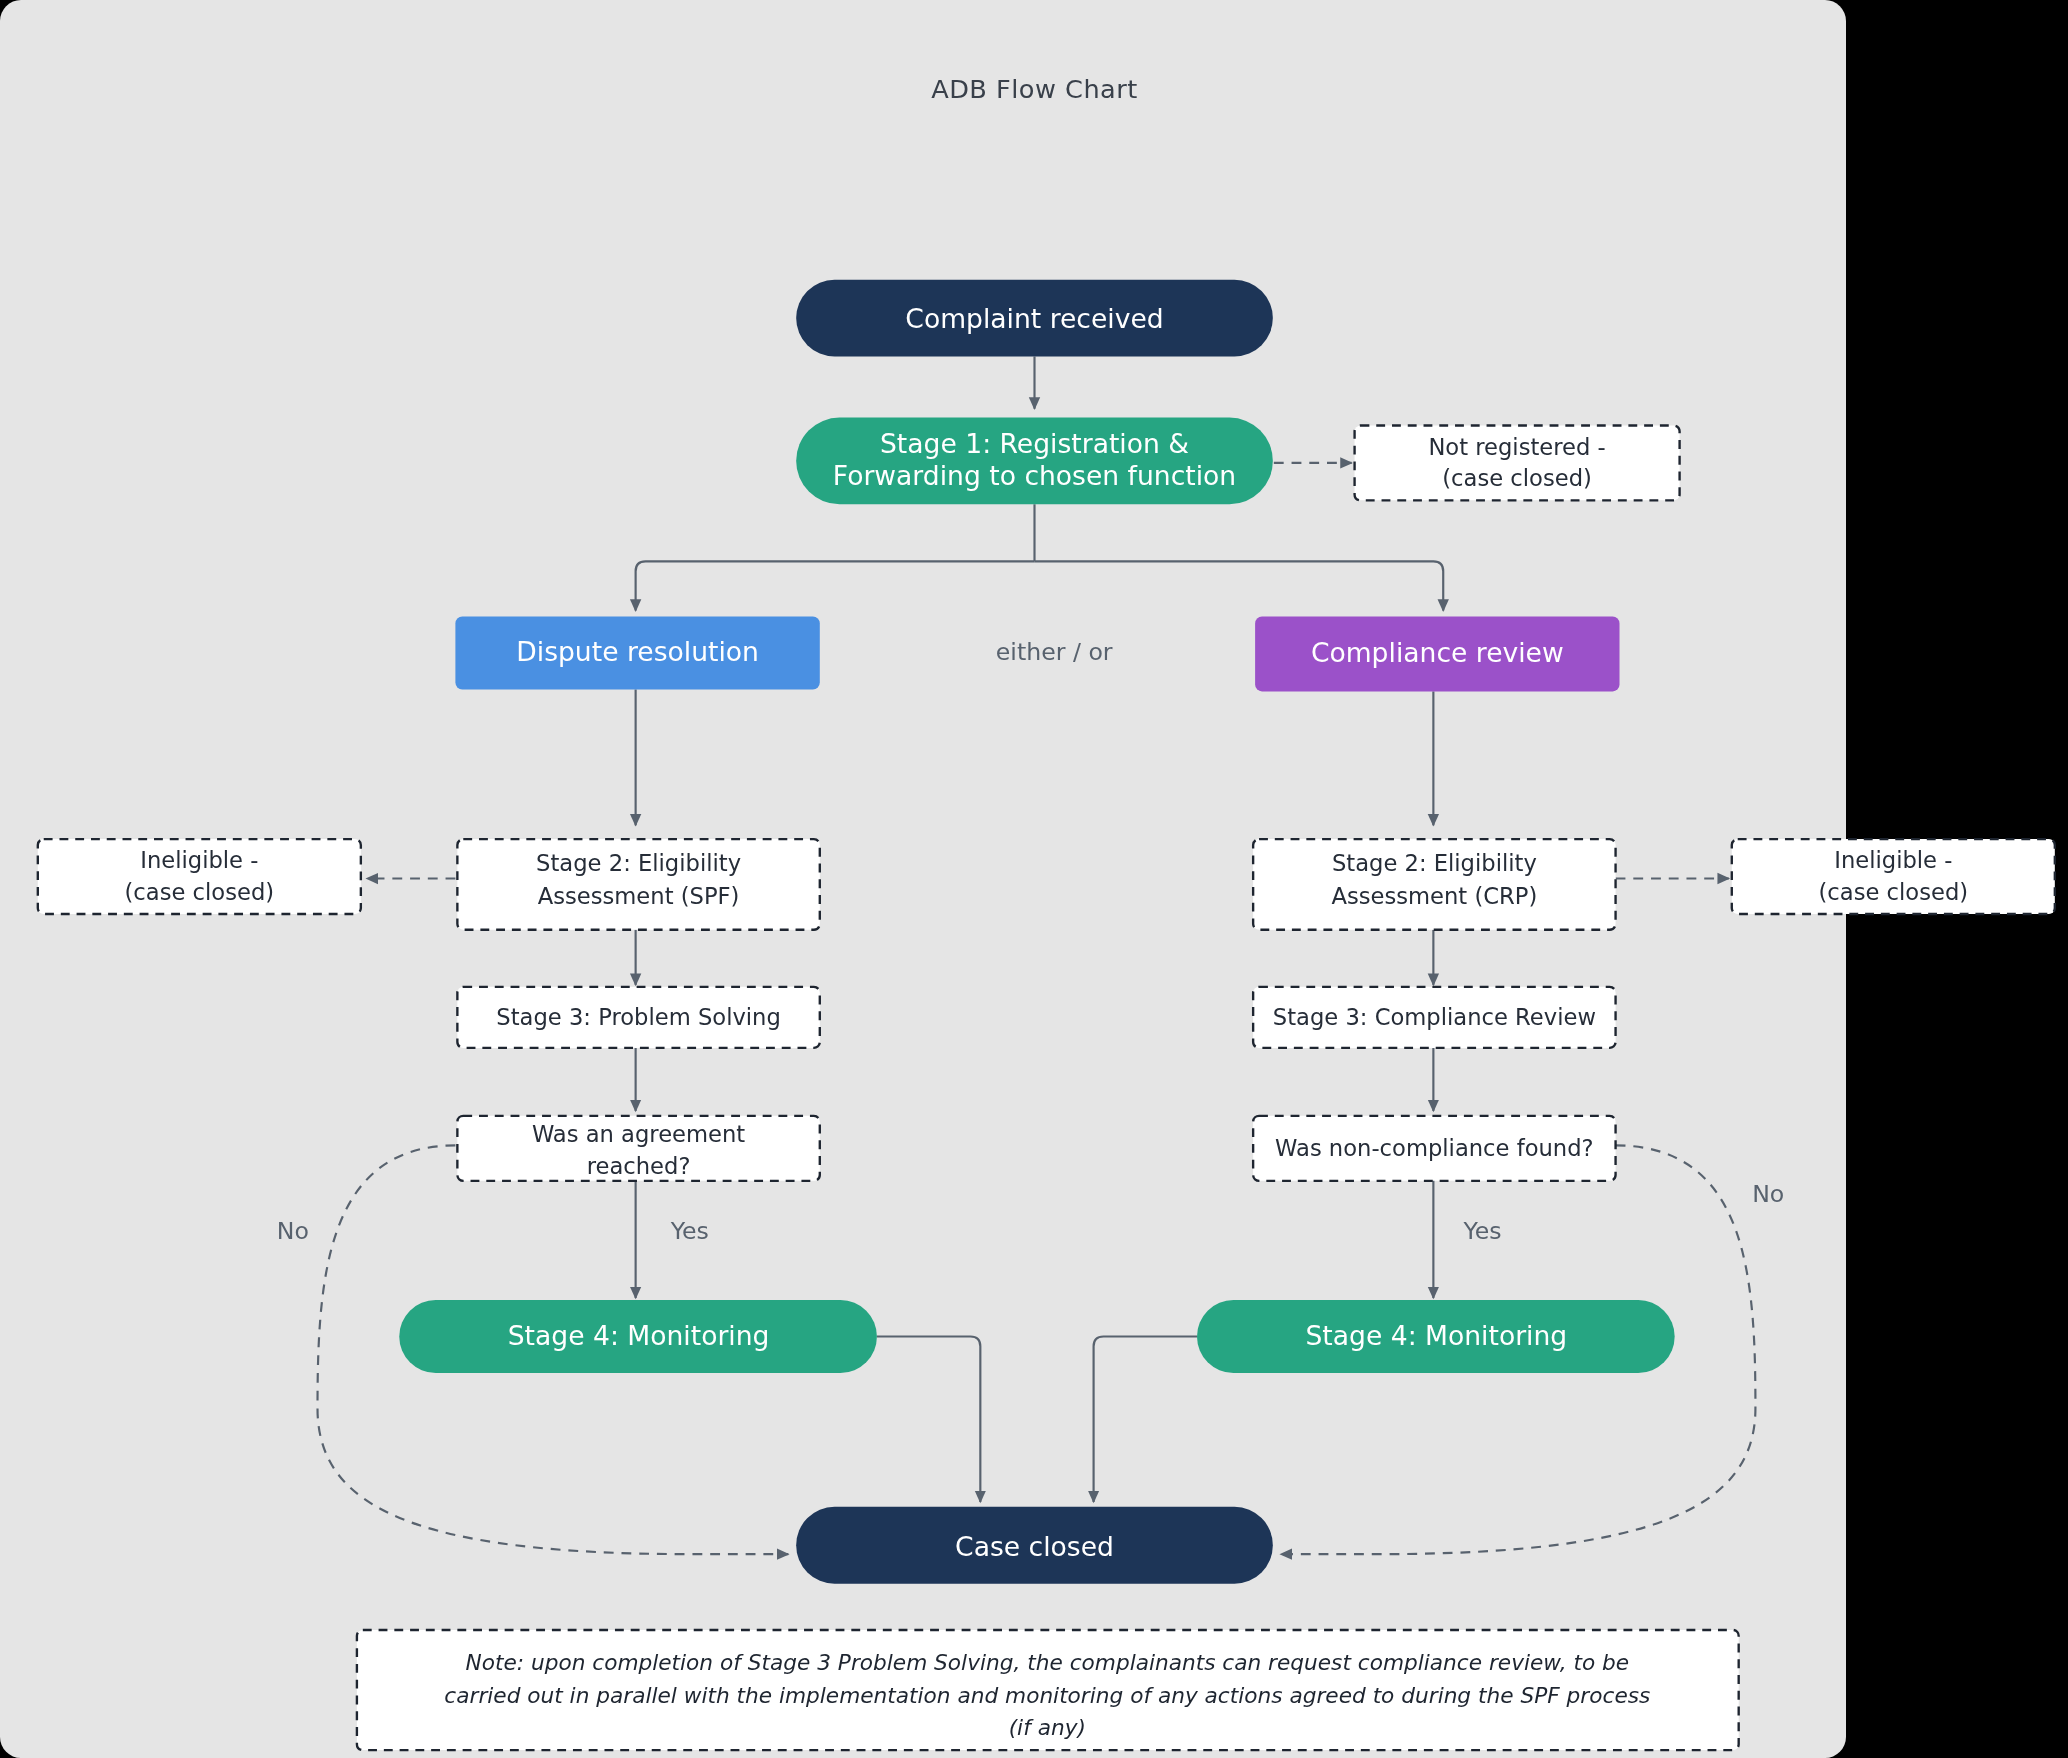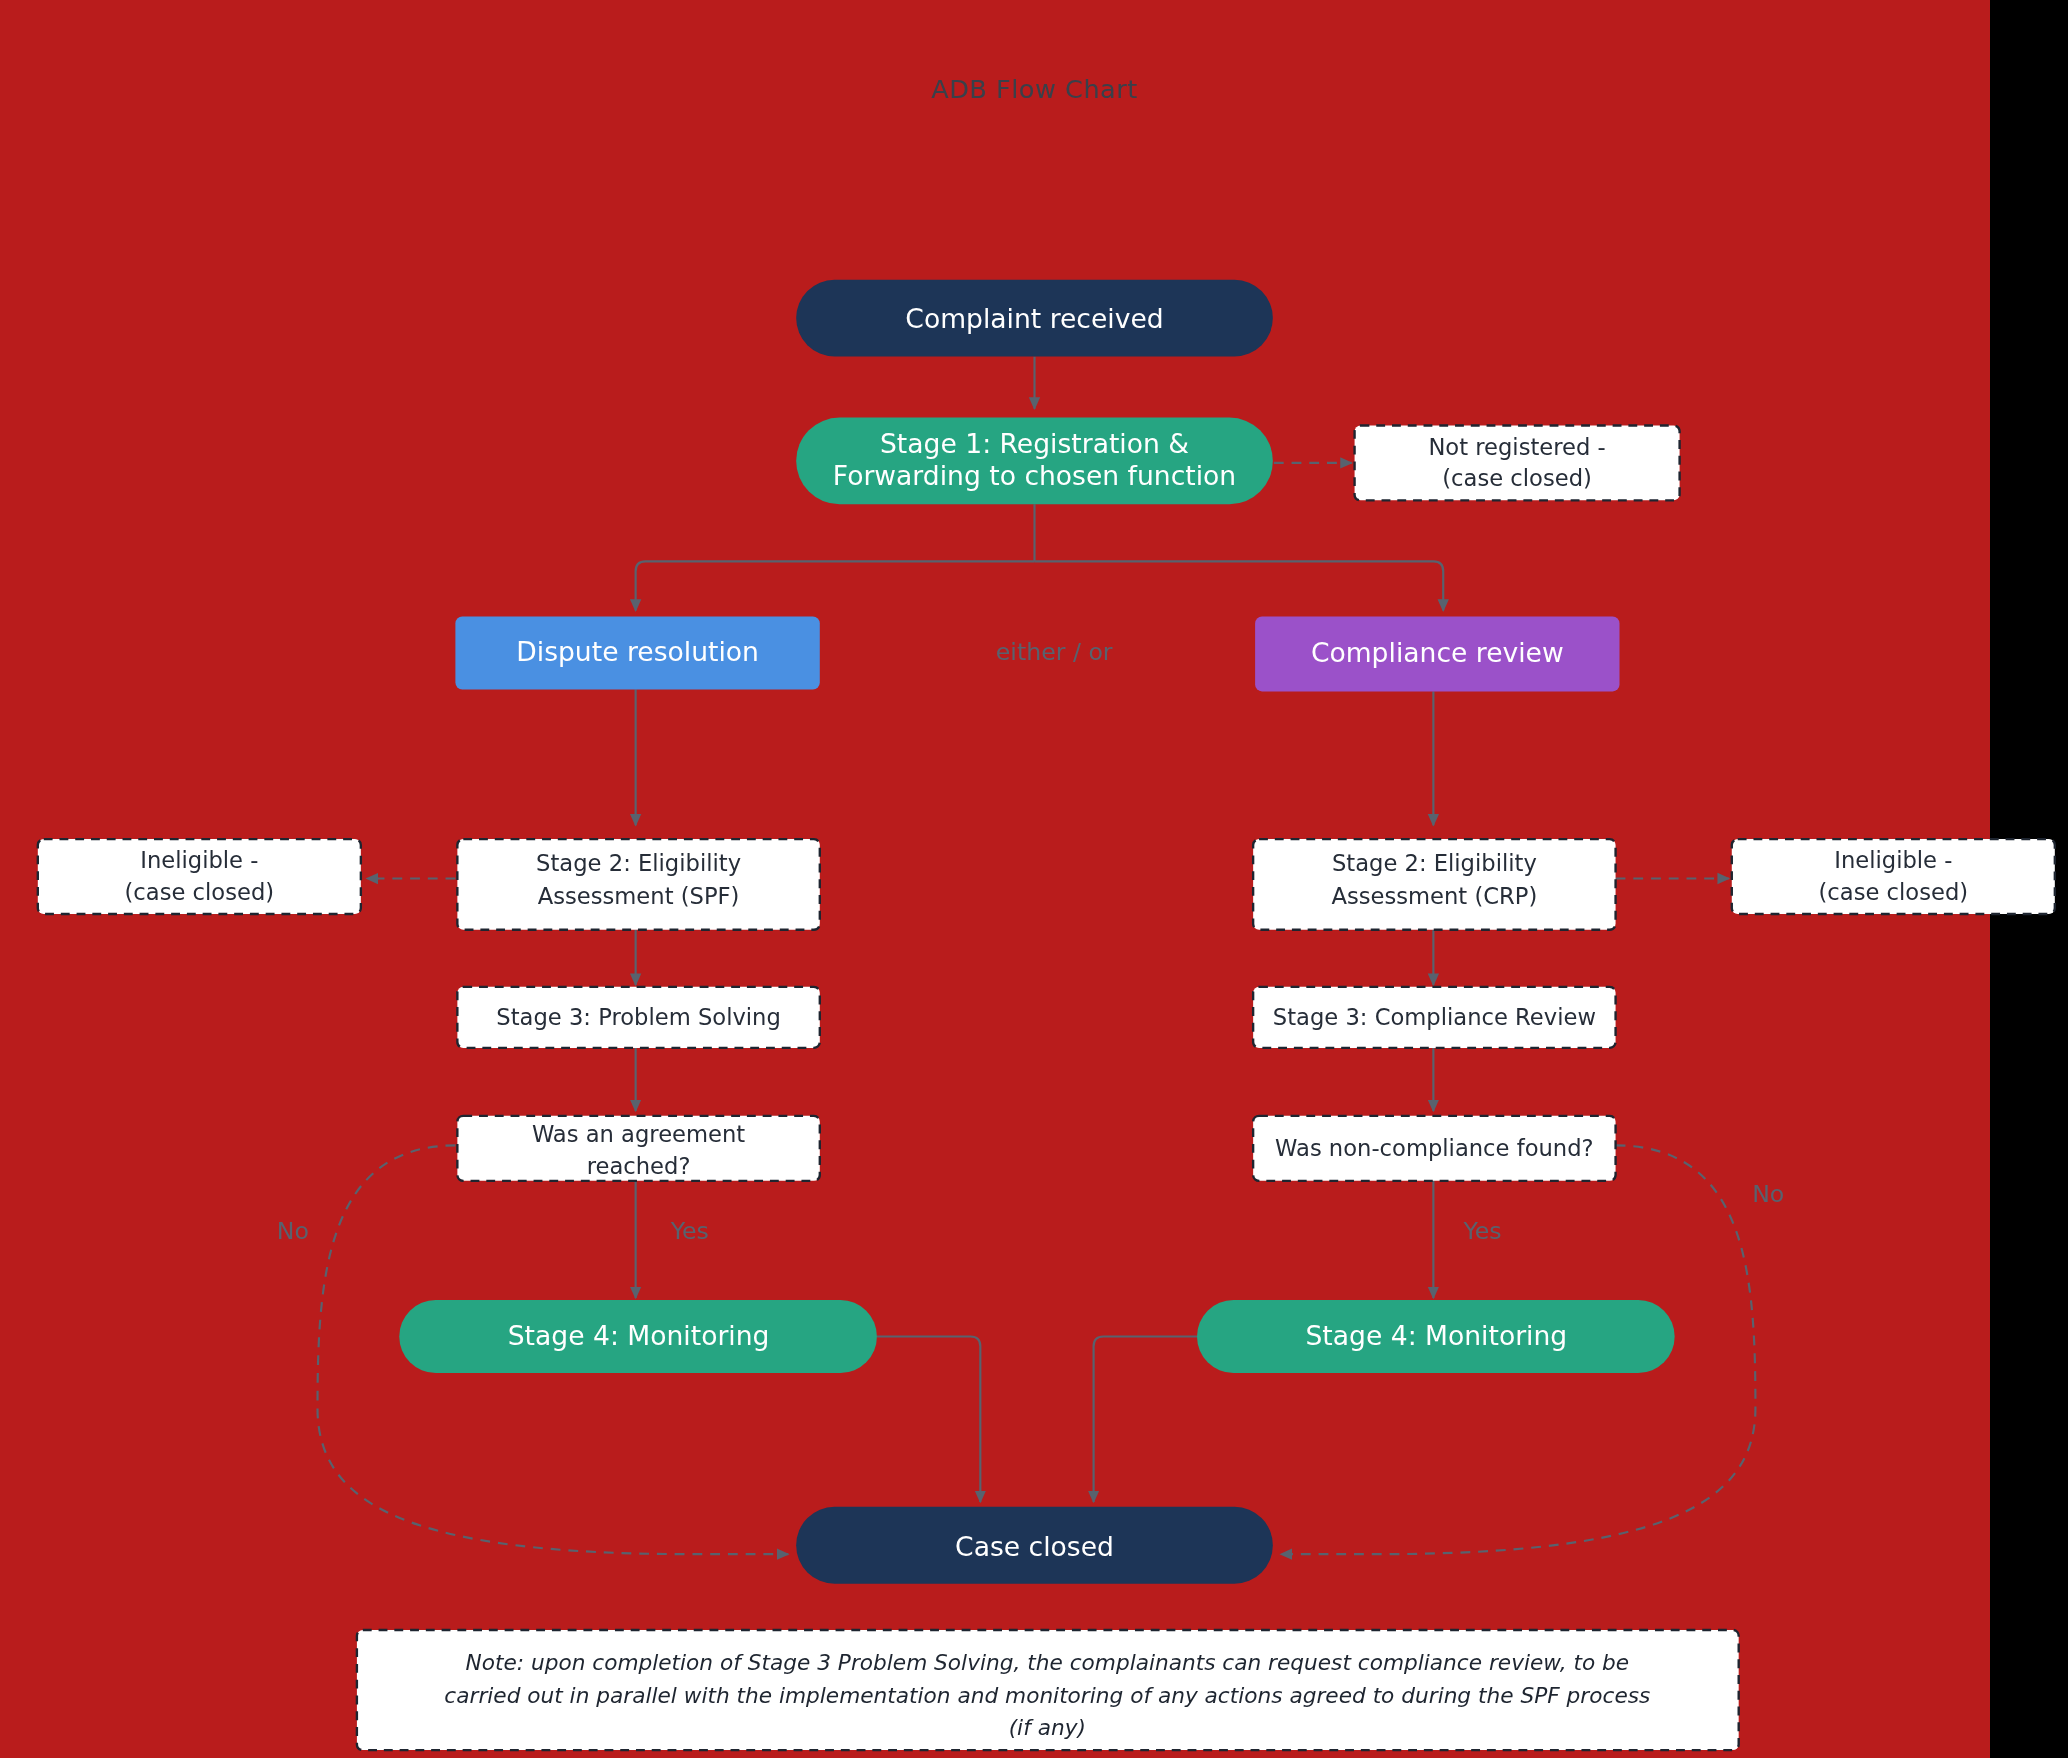--- a/index.html
+++ b/index.html
@@ -8,23 +8,24 @@
     background: #000000;
   }
   body {
     width: 2069px;
     height: 1758px;
     overflow: hidden;
     font-family: "DejaVu Sans", "Liberation Sans", sans-serif;
   }
   #stage {
     position: relative;
-    width: 1990px;
+    width: 1846px;
     height: 1758px;
-    background: #b91c1c;
+    background: #e5e5e5;
+    border-radius: 21px;
   }
   svg.flow {
     position: absolute;
     left: 0;
     top: 0;
     width: 2069px;
     height: 1758px;
   }
   .chart-title {
     font-size: 26px;

